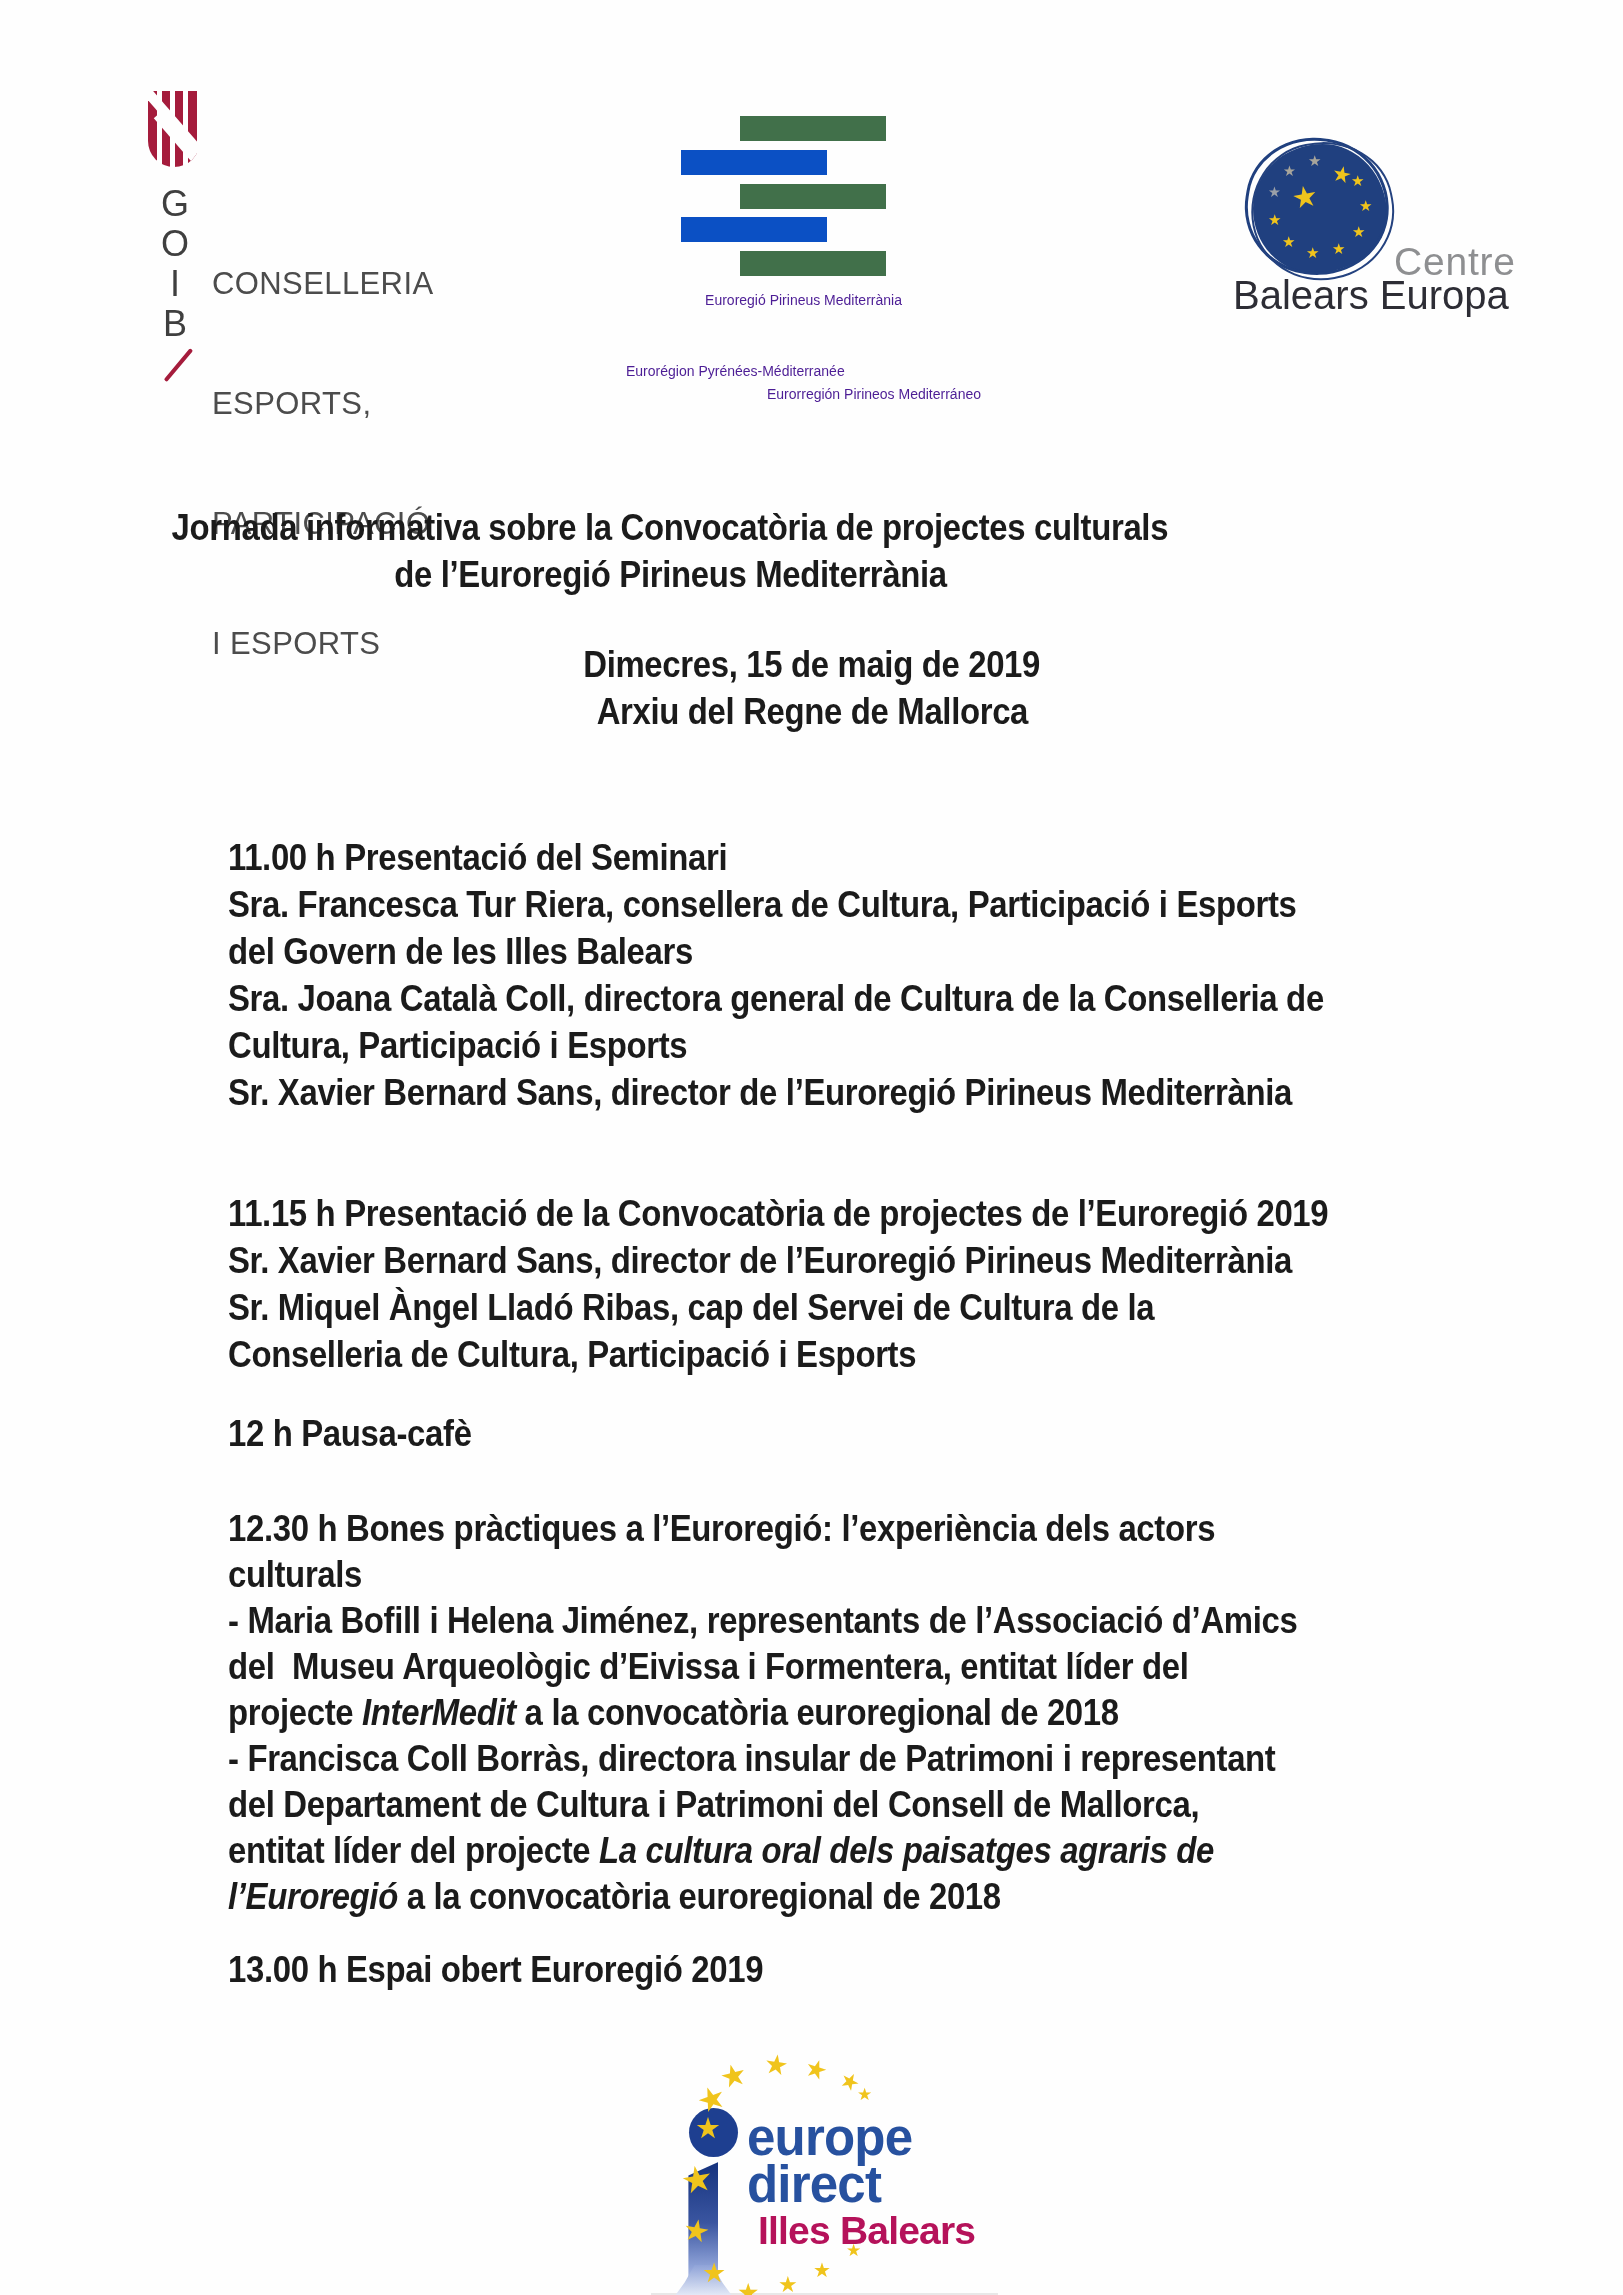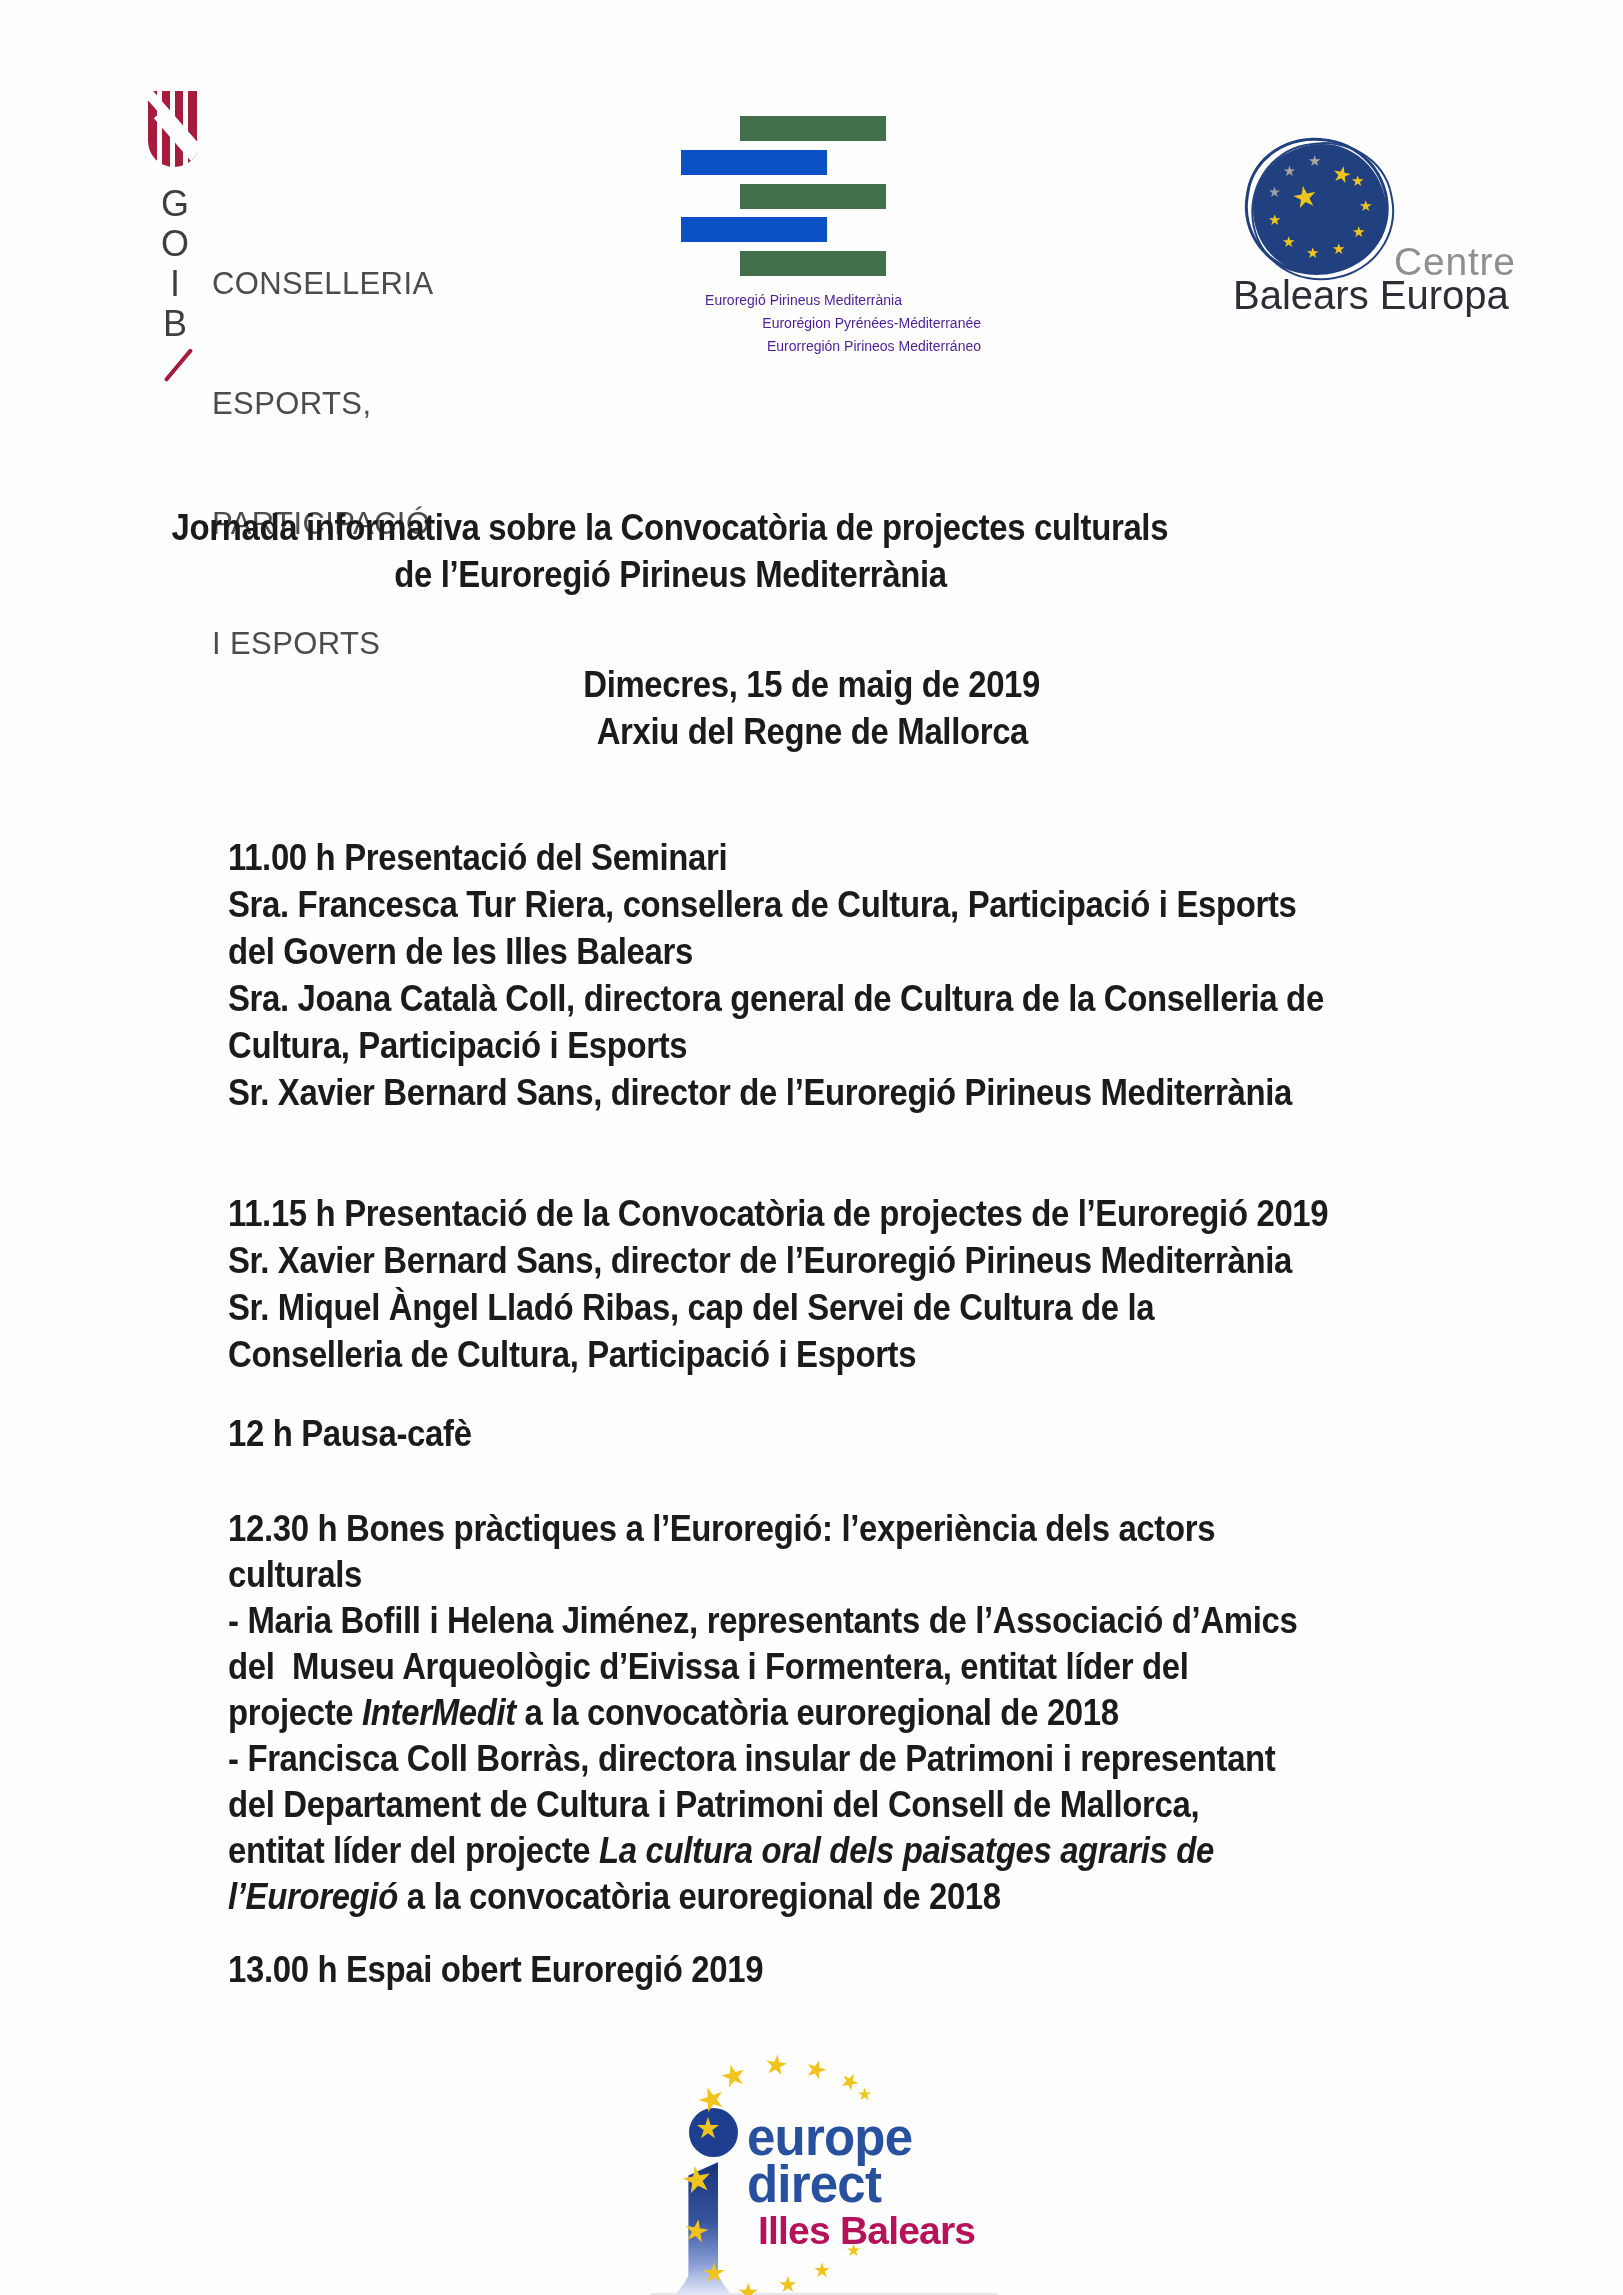--- a/index.html
+++ b/index.html
@@ -23,21 +23,21 @@
     transform:rotate(-50deg);border-radius:1.7px;}
 
   
   .euroregio{position:absolute;left:681px;top:116px;width:355px;height:245px;}
   .erbar{position:absolute;height:25px;}
   .erbar.green{left:59px;width:146px;background:#41704a;}
   .erbar.blue{left:0;width:146px;background:#0b50c4;}
   .euro-caps{position:absolute;left:-55px;top:173px;width:355px;font-weight:400;
     font-size:14px;line-height:23px;color:#4c1d95;}
   .euro-caps .c0{text-align:center;}
-  .euro-caps .c1{text-align:right;}
+  .euro-caps .c1{text-align:left;margin-top:48px;}
   .euro-caps .c2{text-align:right;}
 
   
   .cbe{position:absolute;left:1233px;top:144px;width:304px;height:178px;}
   .cbe-blob{position:absolute;left:20px;top:0;width:134px;height:129px;background:#20407f;
     border-radius:52% 48% 55% 45% / 50% 55% 45% 50%;}
   .cbe-blob::before{content:"";position:absolute;inset:-6px -2.5px -1.7px -7.6px;
     border:3.4px solid #20407f;border-radius:50% 50% 52% 48% / 48% 52% 50% 50%;
     transform:rotate(9deg);}
   .cbe-blob::after{content:"";position:absolute;inset:-2.5px -7.6px -6px -1.7px;
@@ -48,21 +48,21 @@
   .cbe-balears{position:absolute;left:0;top:129px;font-size:40px;color:#2d2d35;
     letter-spacing:0;font-weight:400;white-space:pre;}
   .star{position:absolute;color:#f0c41c;line-height:1;}
   .star.gray{color:#a8a59b;}
   .star.gray2{color:#9aa0a8;}
 
   
   .titleblock{position:absolute;left:0;top:504px;width:1340px;text-align:center;
     font-weight:700;font-size:37px;line-height:47px;letter-spacing:-0.4px;color:#1b1b1b;}
   .dateblock{position:absolute;left:0;top:641px;width:1624px;text-align:center;
-    font-weight:700;font-size:37px;line-height:47px;letter-spacing:-0.4px;color:#1b1b1b;margin-top:20px;}
+    font-weight:700;font-size:37px;line-height:47px;letter-spacing:-0.4px;color:#1b1b1b;}
   .tline{white-space:pre;}
   .condC{display:inline-block;transform:scaleX(.89);transform-origin:50% 50%;white-space:pre;}
 
   
   .block{position:absolute;left:228px;font-weight:700;font-size:37px;line-height:47px;
     letter-spacing:-0.4px;color:#1b1b1b;transform:scaleX(.89);transform-origin:0 0;}
   .block.tight{line-height:46px;}
   .bline{white-space:pre;}
   .bline i{font-style:italic;}
 

